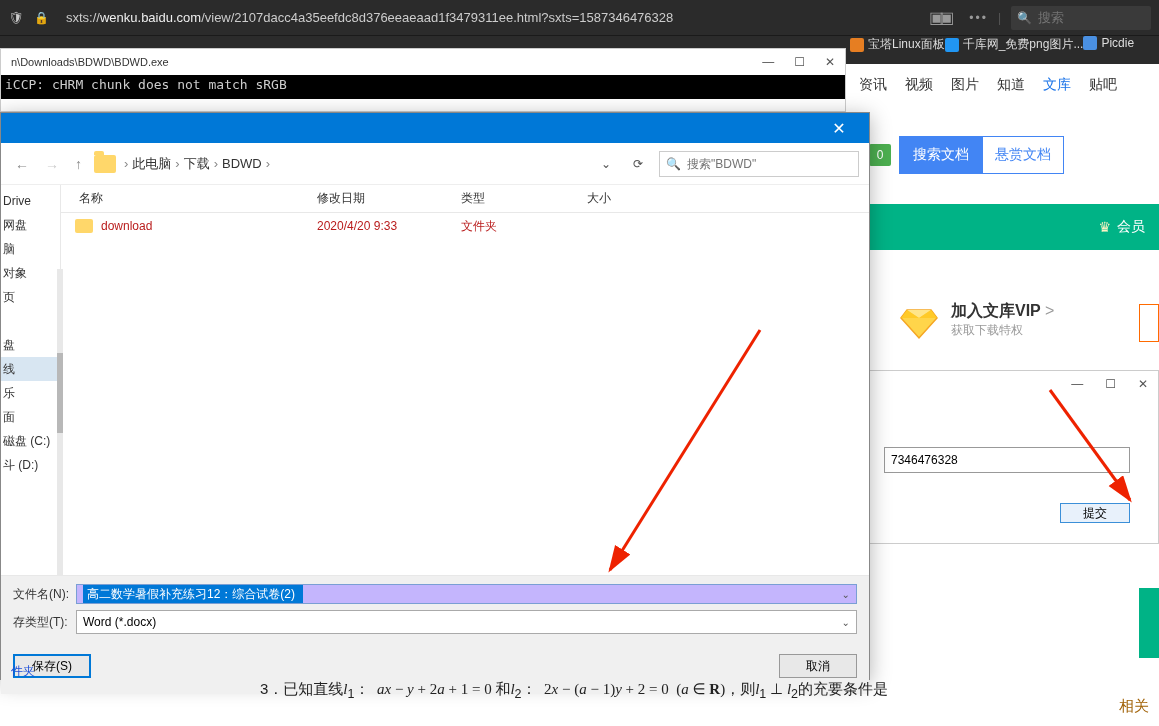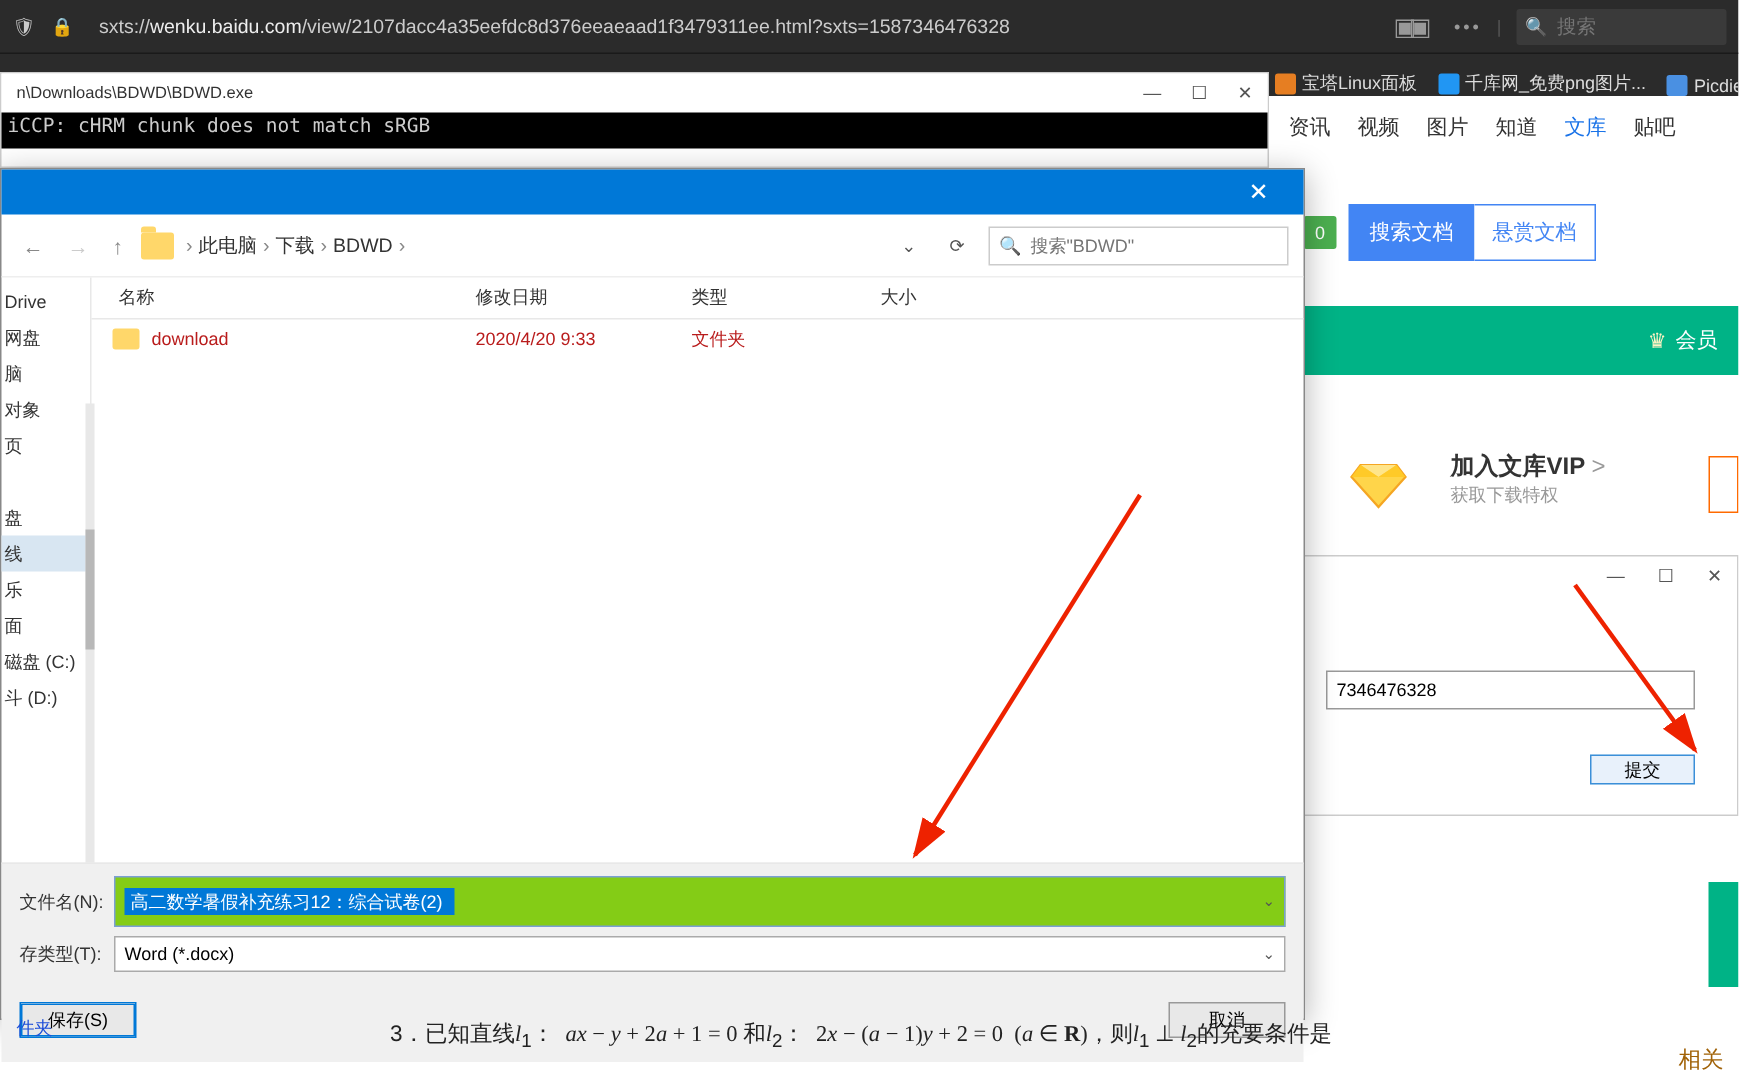--- a/index.html
+++ b/index.html
@@ -9,21 +9,21 @@
 .browser-bar { height: 36px; background: #2b2b2b; display: flex; align-items: center; padding: 0 8px; gap: 10px; color: #ccc; border-bottom: 1px solid #1a1a1a;}
 .shield-icon, .lock-icon { width: 16px; height: 16px; display:flex; align-items:center; justify-content:center; }
 .url-bar { flex: 1; color: #ccc; font-size: 13px; padding: 0 6px; white-space: nowrap; overflow: hidden; }
 .url-host { color: #eee; }
 .reader-icon { color:#999; font-size:16px; letter-spacing:-5px; margin-right:10px;}
 .dots-icon { color:#999; letter-spacing:2px; }
 .browser-search-wrap { display:flex; align-items:center; gap:6px; width:140px; background:#3a3a3a; height:24px; padding:0 6px; border-radius:2px;}
 .browser-search-wrap input { background:transparent; border:none; color:#ccc; width:80px; font-size:13px; outline:none;}
 
 
-.bookmark-bar { height: 28px; background: #2b2b2b; display:flex; align-items:flex-end; padding-left: 850px; gap:14px; color:#ddd; font-size:12px; overflow:hidden;}
+.bookmark-bar { height: 28px; background: #2b2b2b; display:flex; align-items:flex-start; padding-left: 850px; color:#ddd; font-size:12px; overflow:hidden;}
 .bookmark-item { display:flex; align-items:center; gap:4px; white-space:nowrap;}
 .bm-icon { width:14px; height:14px; background:#4a90e2; border-radius:2px; display:inline-block;}
 .bm-icon.orange{background:#e67e22;}
 .bm-icon.blue2{background:#2196F3;}
 
 
 .console-window { position:absolute; top:50px; left:0; width:846px; height:38px; background:#fff; border:1px solid #ccc;}
 .console-title { height:26px; display:flex; align-items:center; justify-content:space-between; padding:0 10px; font-size:11px; color:#333; background:#fff;}
 .win-controls { display:flex; gap:20px; color:#555; font-size:12px;}
 .console-body { background:#000; color:#ccc; font-family:Consolas,monospace; font-size:13px; padding:2px 4px; height:24px;}
@@ -37,21 +37,21 @@
 .baidu-search-area { position:absolute; top:130px; right:0; width:290px; height:50px; display:flex; align-items:center; gap:0;}
 .green-badge { width:22px; height:22px; background:#4CAF50; color:#fff; display:flex; align-items:center; justify-content:center; border-radius:2px; font-size:12px; margin-right:8px;}
 .search-doc-btn { background:#4285f4; color:#fff; height:38px; padding:0 14px; display:flex; align-items:center; font-size:14px; border:none;}
 .bounty-btn { background:#fff; color:#4285f4; height:38px; padding:0 12px; display:flex; align-items:center; font-size:14px; border:1px solid #4285f4; border-left:none;}
 
 
 .green-strip { position:absolute; top:204px; right:0; width:290px; height:46px; background:#00b386; color:#fff; display:flex; align-items:center; justify-content:flex-end; padding-right:14px; font-size:14px; gap:6px;}
 .crown-icon{ color:#fff3c4;}
 
 
-.vip-ad { position:absolute; top:290px; right:0; width:280px; height:60px; display:flex; align-items:center; gap:28px; padding-left:20px;}
+.vip-ad { position:absolute; top:290px; right:0; width:280px; height:60px; display:flex; align-items:center; gap:12px; padding-left:20px;}
 .diamond-icon { width:40px; height:40px; }
 .vip-text { display:flex; flex-direction:column;}
 .vip-title { font-size:16px; font-weight:bold; color:#333;}
 .vip-title .arrow{ color:#999; font-weight:normal;}
 .vip-sub { font-size:12px; color:#999;}
 .vip-orange-btn { position:absolute; right:0; top:304px; width:20px; height:38px; border:1px solid #ff6a00; background:#fff;}
 
 
 .submit-window { position:absolute; top:370px; right:0; width:290px; border:1px solid #ccc; background:#fff;}
 .submit-title { height:26px; display:flex; justify-content:flex-end; align-items:center; gap:22px; padding-right:10px; color:#555;}
@@ -93,21 +93,21 @@
 .col-name { width:256px; padding-left:18px;}
 .col-date { width:144px;}
 .col-type { width:126px;}
 .col-size { width:120px;}
 .file-row { display:flex; height:26px; align-items:center; font-size:12px; color:#b91c1c;}
 .file-row .folder-small { width:18px; height:14px; background:#ffd76a; border-radius:2px; margin-right:8px; margin-left:14px;}
 
 .save-bottom { padding:8px 12px; border-top:1px solid #e8e8e8; background:#f0f0f0;}
 .field-row { display:flex; align-items:center; margin-bottom:6px; gap:13px;}
 .field-label { width:50px; text-align:right; font-size:12px; color:#333; white-space:nowrap;}
-.field-input { flex:1; height:34px; border:1px solid #7a9fd4; background:#84cc16; padding:0 6px; font-size:12px; position:relative;}
+.field-input { flex:1; height:20px; border:1px solid #7a9fd4; background:#c4b5fd; padding:0 6px; font-size:12px; position:relative;}
 .field-input.filename input { background:#0078d7; color:#fff; border:none; padding:2px 4px; font-size:12px; width:220px;}
 .field-input.filename { display:flex; align-items:center;}
 .field-select { flex:1; height:24px; border:1px solid #aaa; background:#fff; padding:0 6px; font-size:12px; display:flex; align-items:center; justify-content:space-between;}
 .dropdown-arrow { color:#555; font-size:10px;}
 .button-row { display:flex; justify-content:space-between; gap:10px; margin-top:20px; padding-bottom:8px;}
 .hide-folders { position:absolute; left:10px; bottom:14px; font-size:12px; color:#1d4ed8;}
 .dlg-btn { width:78px; height:24px; border:1px solid #999; background:#e8e8e8; font-size:12px;}
 .dlg-btn.primary { border:1px solid #0078d7; box-shadow:inset 0 0 0 1px #0078d7;}
 
 

